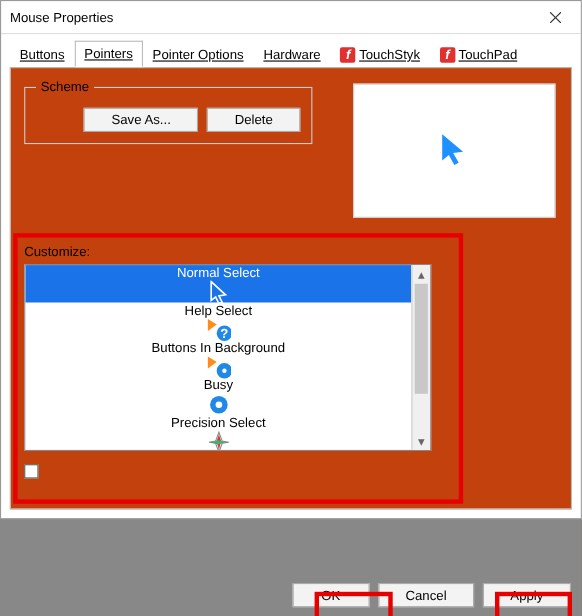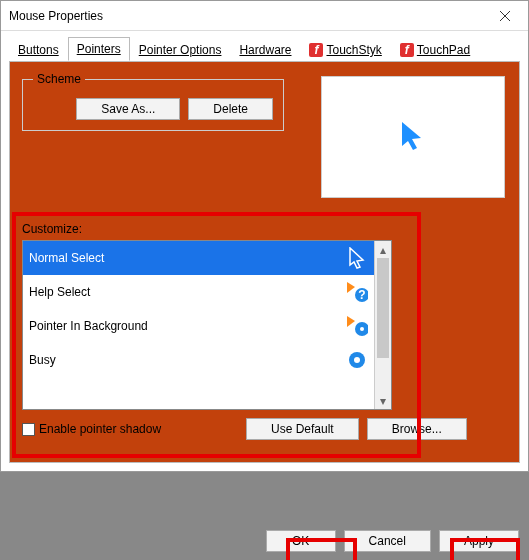--- a/index.html
+++ b/index.html
@@ -20,21 +20,21 @@
   select.scheme-select { width: 242px; height: 22px; border:1px solid #aaa; background:#f3f3f3; padding:0 4px;}
   .btn { min-width: 74px; height: 22px; border:1px solid #aaa; background:#f3f3f3; display:inline-flex; align-items:center; justify-content:center; padding:0 24px;}
   .preview { position:absolute; top:14px; right:14px; width:184px; height:122px; border:1px solid #ccc; background:#fff; display:flex; align-items:center; justify-content:center;}
   .highlight { position:absolute; border:4px solid #e60000; pointer-events:none; }
   .hl-customize { top:150px; left:2px; right:98px; height:246px;}
   .hl-ok { bottom:-6px; left:286px; width:71px; height:28px;}
   .hl-apply { bottom:-6px; left:450px; width:70px; height:28px;}
   .customize-label { position:absolute; top:160px; left:12px;}
   .listbox { position:absolute; top:178px; left:12px; width:370px; height:170px; border:1px solid #888; background:#fff; display:flex; }
   .listitems { flex:1; overflow:hidden;}
-  .listitem { height:34px; display:flex; align-items:center; justify-content:space-between; padding:0 6px 0 6px;}
+  .listitem { height:34px; display:flex; align-items:center; justify-content:space-between; padding:0 6px 0 6px;flex-direction:column;}
   .listitem.selected { background:#1a73e8; color:#fff;}
   .li-label { }
   .li-icon { width:22px; height:22px; display:flex; align-items:center; justify-content:center;}
   .scrollbar { width:17px; background:#f0f0f0; border-left:1px solid #ccc; position:relative;}
   .scrollbtn { height:17px; display:flex; align-items:center; justify-content:center; color:#666;}
   .thumb { position:absolute; top:17px; left:2px; right:2px; height:100px; background:#c8c8c8;}
   .chk-row { position:absolute; top:360px; left:12px; display:flex; align-items:center; gap:4px;}
   .chk { width:13px; height:13px; border:1px solid #555; background:#fff;}
   .cust-btns { position:absolute; top:356px; left:236px; display:flex; gap:8px;}
   .dlg-btns { position:absolute; bottom:8px; right:10px; display:flex; gap:8px;}
@@ -99,59 +99,60 @@
           <span class="li-label">Help Select</span>
           <span class="li-icon">
               <svg width="24" height="22">
                 <polygon points="1,1 1,12 9,6" fill="#ff8c1a"></polygon>
                 <circle cx="16" cy="14" r="7" fill="#2089e8"></circle>
                 <text x="16" y="18" text-anchor="middle" fill="#fff" font-size="11" font-weight="bold">?</text>
               </svg>
             </span>
         </div>
         <div class="listitem">
-          <span class="li-label">Pointer In Background</span>
+          <span class="li-label">Buttons In Background</span>
           <span class="li-icon">
               <svg width="24" height="22">
                 <polygon points="1,1 1,12 9,6" fill="#ff8c1a"></polygon>
                 <circle cx="16" cy="14" r="7" fill="#2089e8"></circle>
                 <circle cx="16" cy="14" r="2" fill="#fff"></circle>
               </svg>
             </span>
         </div>
         <div class="listitem">
           <span class="li-label">Busy</span>
           <span class="li-icon">
               <svg width="22" height="22">
                 <circle cx="11" cy="11" r="8" fill="#2089e8"></circle>
                 <circle cx="11" cy="11" r="3" fill="#fff"></circle>
               </svg>
             </span>
         </div>
+        <div class="listitem">
+          <span class="li-label">Precision Select</span>
+          <span class="li-icon">
+              <svg width="22" height="22">
+                <polygon points="11,2 14,10 20,11 14,12 11,20 8,12 2,11 8,10" fill="none" stroke="#888"></polygon>
+                <polygon points="11,4 13,10 11,18 9,10" fill="#e03030"></polygon>
+                <polygon points="4,11 10,9 18,11 10,13" fill="#3cb371"></polygon>
+              </svg>
+            </span>
+        </div>
       </div>
       <div class="scrollbar">
         <div class="scrollbtn">▴</div>
         <div class="thumb"></div>
         <div class="scrollbtn" style="position:absolute;bottom:0;width:100%;">▾</div>
       </div>
     </div>
 
     <div class="chk-row">
       <div class="chk"></div>
-      <span>Enable pointer shadow</span>
     </div>
 
-    <div class="cust-btns">
-      <div class="btn">
-          <span>Use Default</span>
-        </div>
-      <div class="btn">
-          <span>Browse...</span>
-        </div>
-    </div>
 
     <div class="highlight hl-customize"></div>
   </div>
 
   <div class="dlg-btns">
     <div class="btn">
         <span>OK</span>
       </div>
     <div class="btn">
         <span>Cancel</span>

